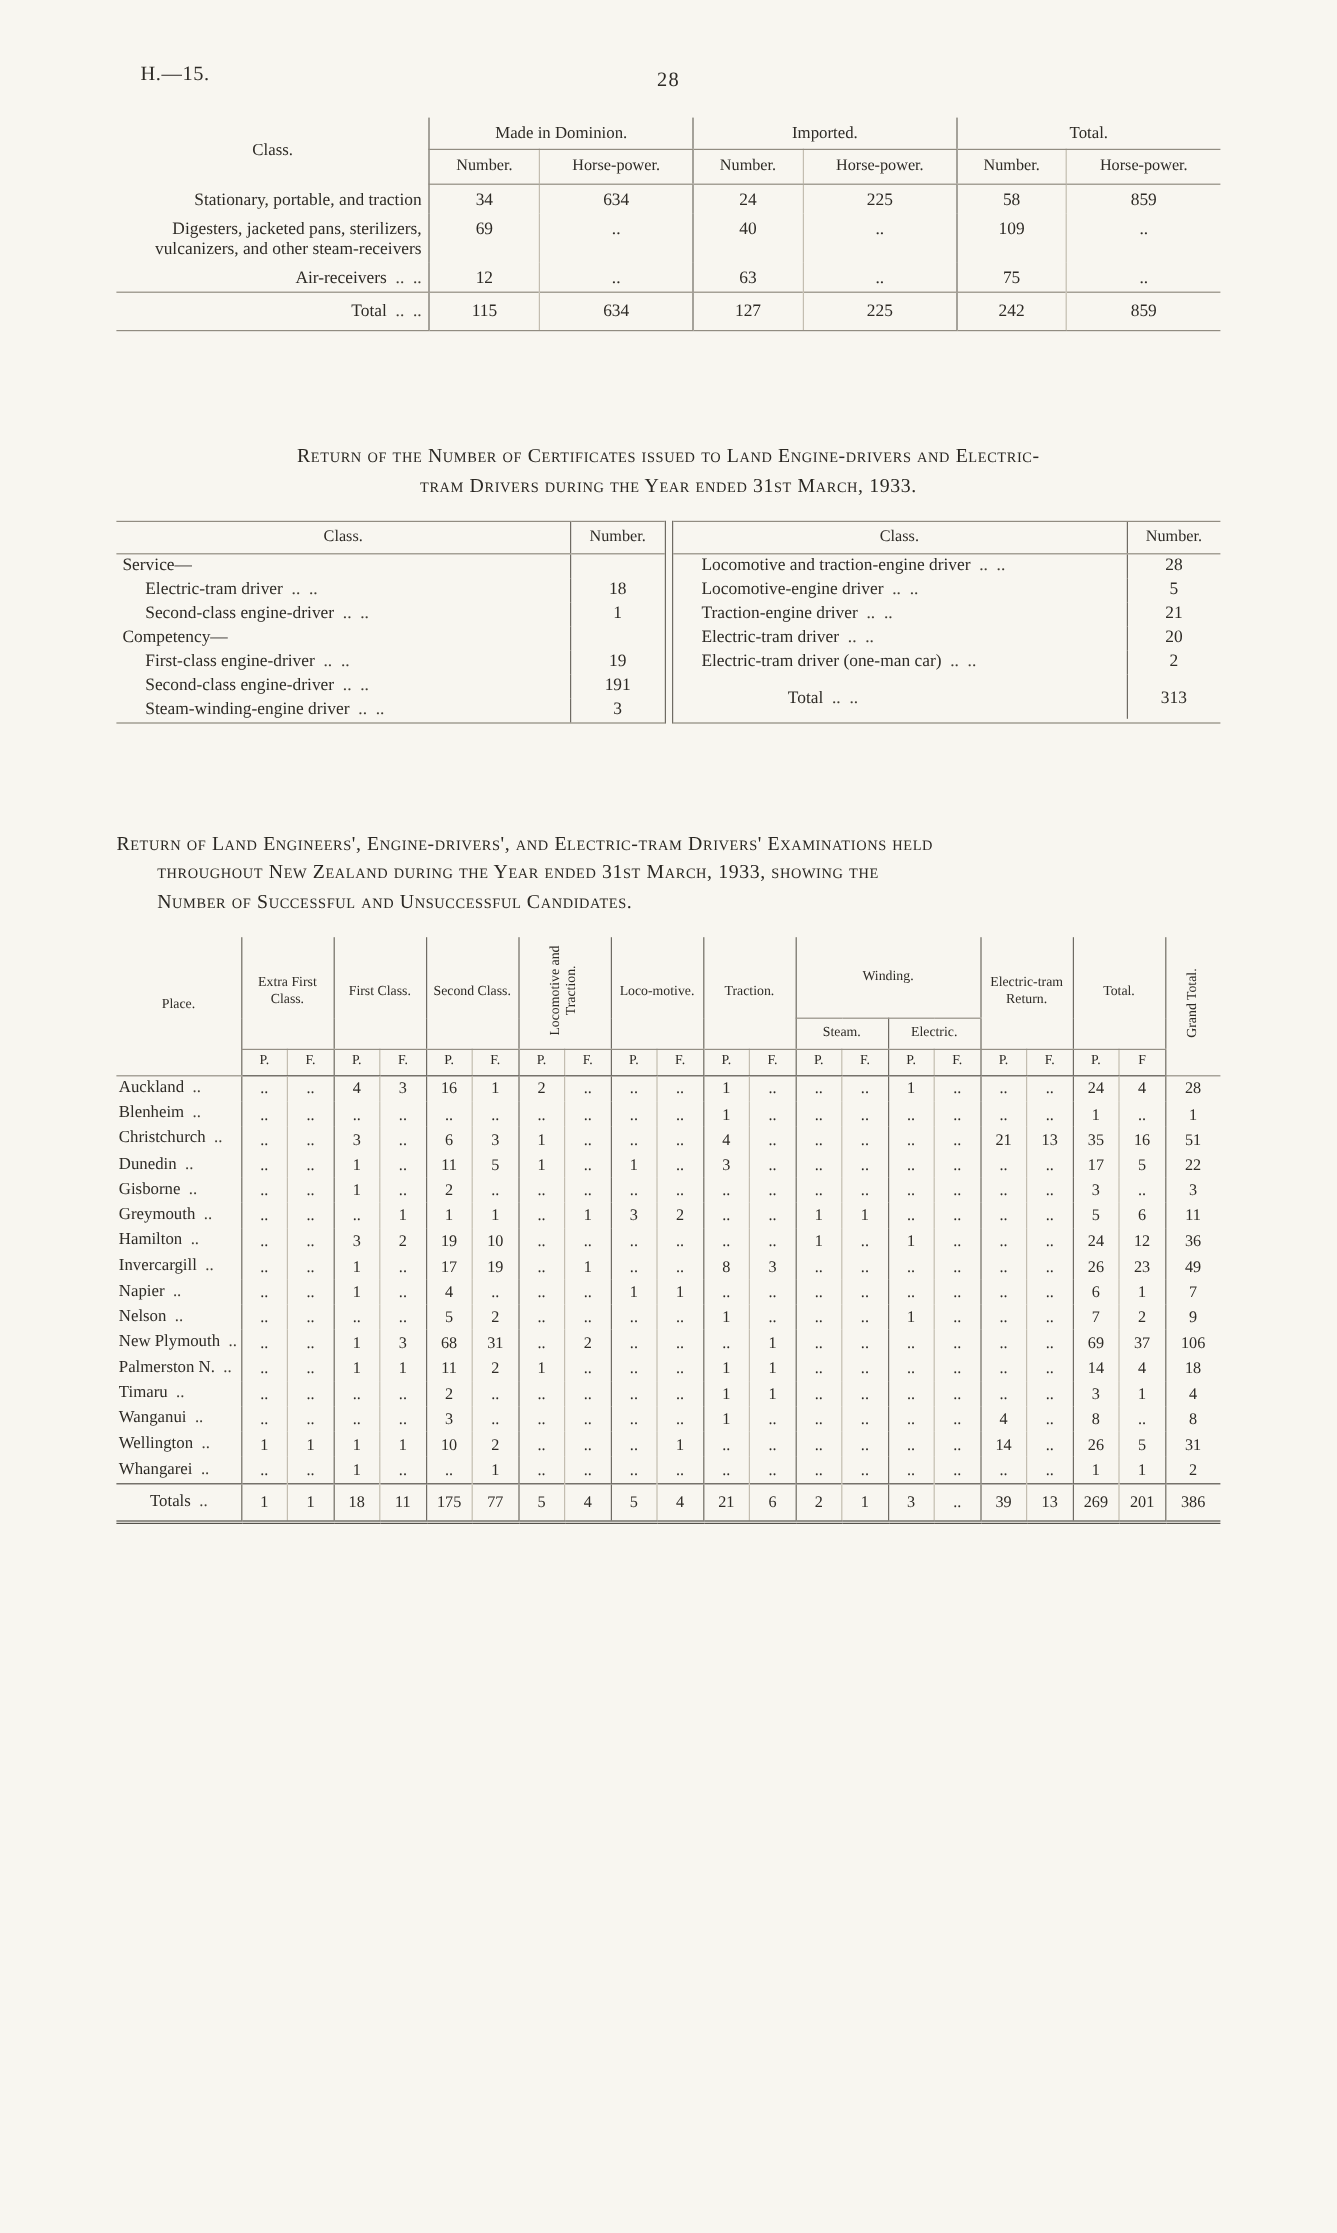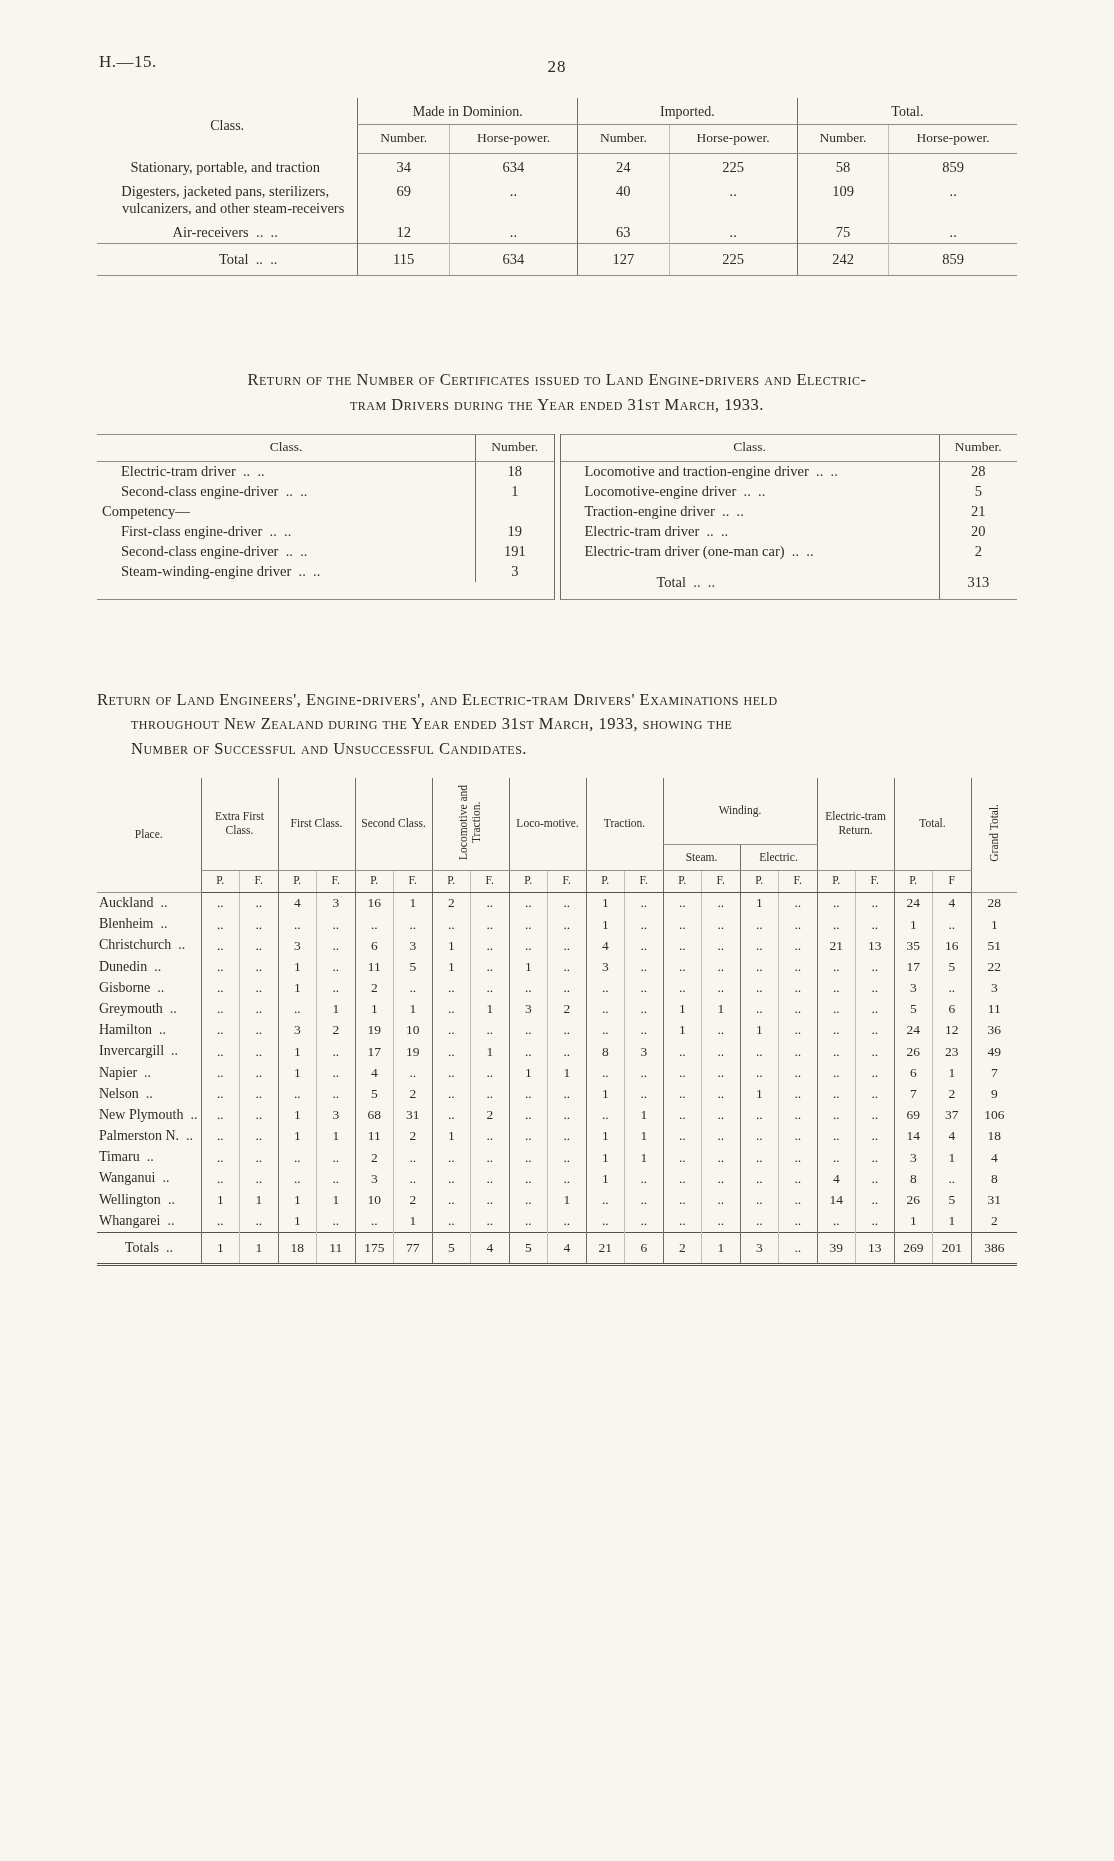--- a/index.html
+++ b/index.html
@@ -10,21 +10,21 @@
     color:#2e2b26;
     font-family:"Liberation Serif","DejaVu Serif",serif;
     font-size:15px;
     position:relative;
     overflow:hidden;
   }
   .sheet{padding:52px 97px 0;}
 
   
   .pagehead{position:relative;height:30px;}
-  .docref{position:absolute;left:2px;top:0;font-size:17px;letter-spacing:.5px;}
+  .docref{position:absolute;left:20px;top:0;font-size:17px;letter-spacing:.5px;}
   .pageno{position:absolute;left:0;right:0;top:5px;text-align:center;font-size:17px;letter-spacing:1px;}
 
   
   .title{font-weight:normal;font-variant:small-caps;letter-spacing:.5px;font-size:16.5px;color:#2b2823;}
   .t1{margin-top:88px;text-align:center;}
   .t2{margin-top:92px;text-align:center;line-height:1.5;}
   .t3{margin-top:88px;text-align:left;line-height:1.5;}
   .t3 .ind{padding-left:34px;}
 
   
@@ -33,21 +33,21 @@
 
   
   #boilers{width:100%;margin-top:16px;font-size:14.5px;table-layout:fixed;}
   #boilers th,#boilers td{padding:2px 6px;vertical-align:top;}
   #boilers .classhead{text-align:center;vertical-align:middle;font-size:14px;}
   #boilers .grp{text-align:center;font-size:14px;padding:6px 3px 4px;border-left:1px solid #6f6b63;border-bottom:1px solid #918c81;}
   #boilers tr.sub th{text-align:center;font-size:13.5px;padding:5px 2px 7px;border-bottom:1px solid #918c81;}
   #boilers tr.sub th:nth-child(odd){border-left:1px solid #6f6b63;}
   #boilers tr.sub th:nth-child(even){border-left:1px solid #c3bdb0;}
   #boilers td{text-align:center;padding-top:5px;}
-  #boilers td:first-child{text-align:center;padding-left:18px;text-indent:-16px;}
+  #boilers td:first-child{text-align:right;padding-left:18px;text-indent:-16px;}
   #boilers td:nth-child(2n){border-left:1px solid #6f6b63;}
   #boilers td:nth-child(2n+3){border-left:1px solid #c3bdb0;}
   #boilers tr.totalrow td{border-top:1px solid #918c81;border-bottom:1px solid #918c81;padding:7px 6px;}
   #boilers tr.totalrow td:first-child{padding-left:48px;text-indent:0;}
 
   
   .certs{display:flex;gap:5px;margin-top:16px;align-items:stretch;}
   .half{flex:1;border-bottom:1px solid #8d887d;}
   .halfL{border-right:1px solid #6f6b63;}
   .halfR{border-left:1px solid #6f6b63;}
@@ -177,20 +177,24 @@
         <colgroup>
             <col>
             <col style="width:78px">
           </colgroup>
         <tbody>
             <tr class="h">
           <th>Class.</th>
           <th class="valh">Number.</th>
         </tr>
         <tr>
+              <td class="lbl sect">Service—</td>
+              <td class="val"></td>
+            </tr>
+        <tr>
               <td class="lbl item"><span>Electric-tram driver</span><span class="dots"></span></td>
               <td class="val">18</td>
             </tr>
         <tr>
               <td class="lbl item"><span>Second-class engine-driver</span><span class="dots"></span></td>
               <td class="val">1</td>
             </tr>
         <tr>
               <td class="lbl sect">Competency—</td>
               <td class="val"></td>

